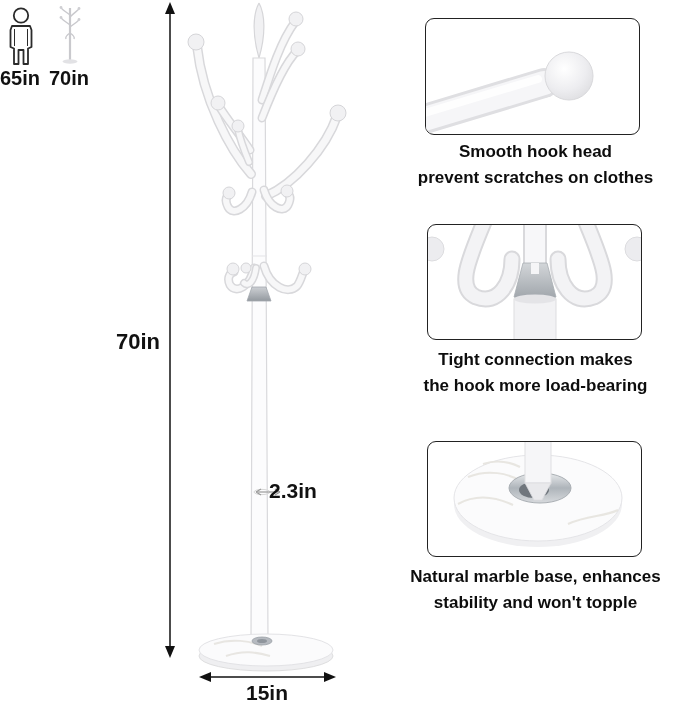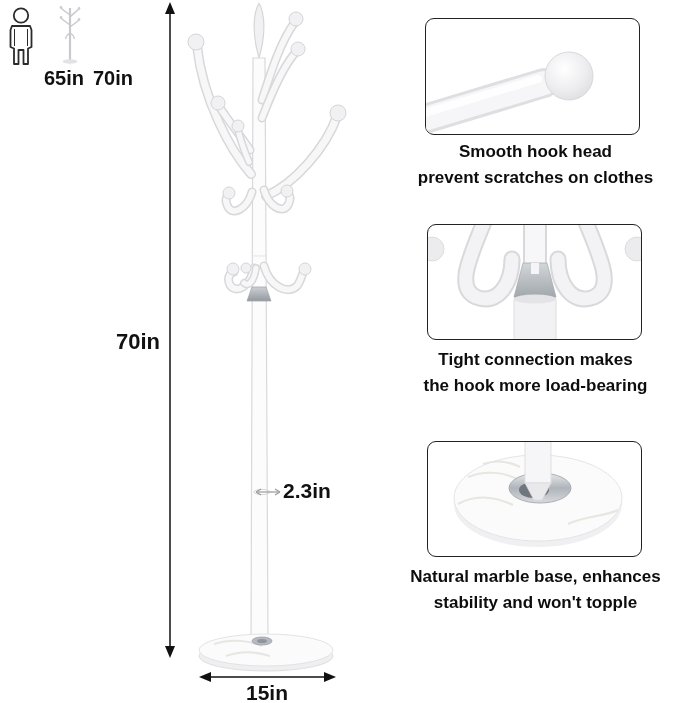--- a/index.html
+++ b/index.html
@@ -2,21 +2,21 @@
 <html><head>
 <meta charset="utf-8">
 <style>
   html,body{margin:0;padding:0;background:#ffffff;}
   .stage{
     position:relative;width:679px;height:703px;background:#ffffff;
     font-family:"Liberation Sans", sans-serif;color:#111;overflow:hidden;
   }
   .layer{position:absolute;left:0;top:0;width:679px;height:703px;}
   .lbl{position:absolute;font-weight:bold;color:#111;white-space:nowrap;}
-  .lbl-small{font-size:20px;margin-left:44px;}
+  .lbl-small{font-size:20px;}
   .lbl-main{font-size:22px;}
   .lbl-mid{font-size:21px;}
   .panel{
     position:absolute;width:213px;background:#fff;
     border:1.5px solid #222;border-radius:9px;overflow:hidden;
   }
   .panel svg{display:block;width:100%;height:100%;}
   .caption{
     position:absolute;left:388px;width:295px;text-align:center;
     font-size:17px;font-weight:bold;line-height:26px;color:#0d0d0d;
@@ -146,21 +146,21 @@
     <g>
       <line class="dim" x1="205" y1="677" x2="330" y2="677"></line>
       <polygon class="dimfill" points="199,677 211,672 211,682"></polygon>
       <polygon class="dimfill" points="336,677 324,672 324,682"></polygon>
     </g>
   </svg>
 
   <div class="lbl lbl-small" style="left:0px;top:67px;">65in</div>
   <div class="lbl lbl-small" style="left:49px;top:67px;">70in</div>
   <div class="lbl lbl-main" style="left:110px;top:329px;width:50px;text-align:right;">70in</div>
-  <div class="lbl lbl-mid" style="left:283px;top:479px;">2.3in</div>
+  <div class="lbl lbl-mid" style="left:269px;top:479px;">2.3in</div>
   <div class="lbl lbl-mid" style="left:227px;top:681px;width:80px;text-align:center;">15in</div>
 
   <div class="panel" style="left:425px;top:18px;height:115px;">
     <svg viewBox="0 0 213 115" xmlns="http://www.w3.org/2000/svg">
       <defs>
         <radialGradient id="ballG" cx="0.4" cy="0.35" r="0.75">
           <stop offset="0" stop-color="#ffffff"></stop>
           <stop offset="0.6" stop-color="#ededf0"></stop>
           <stop offset="1" stop-color="#dcdcdf"></stop>
         </radialGradient>

